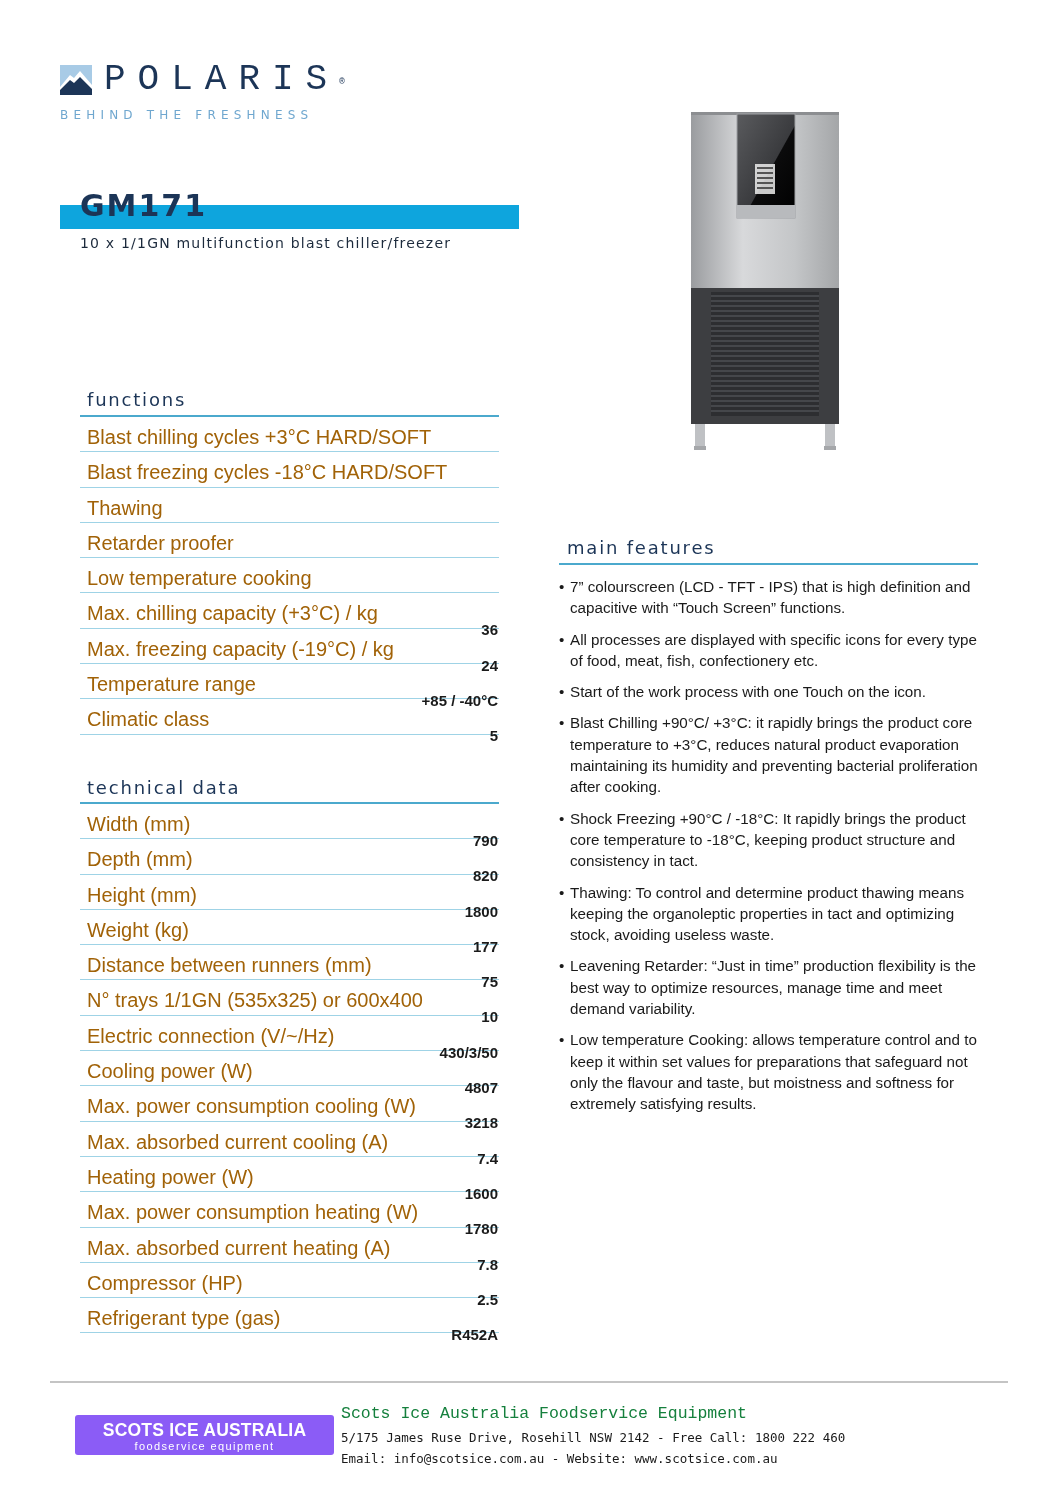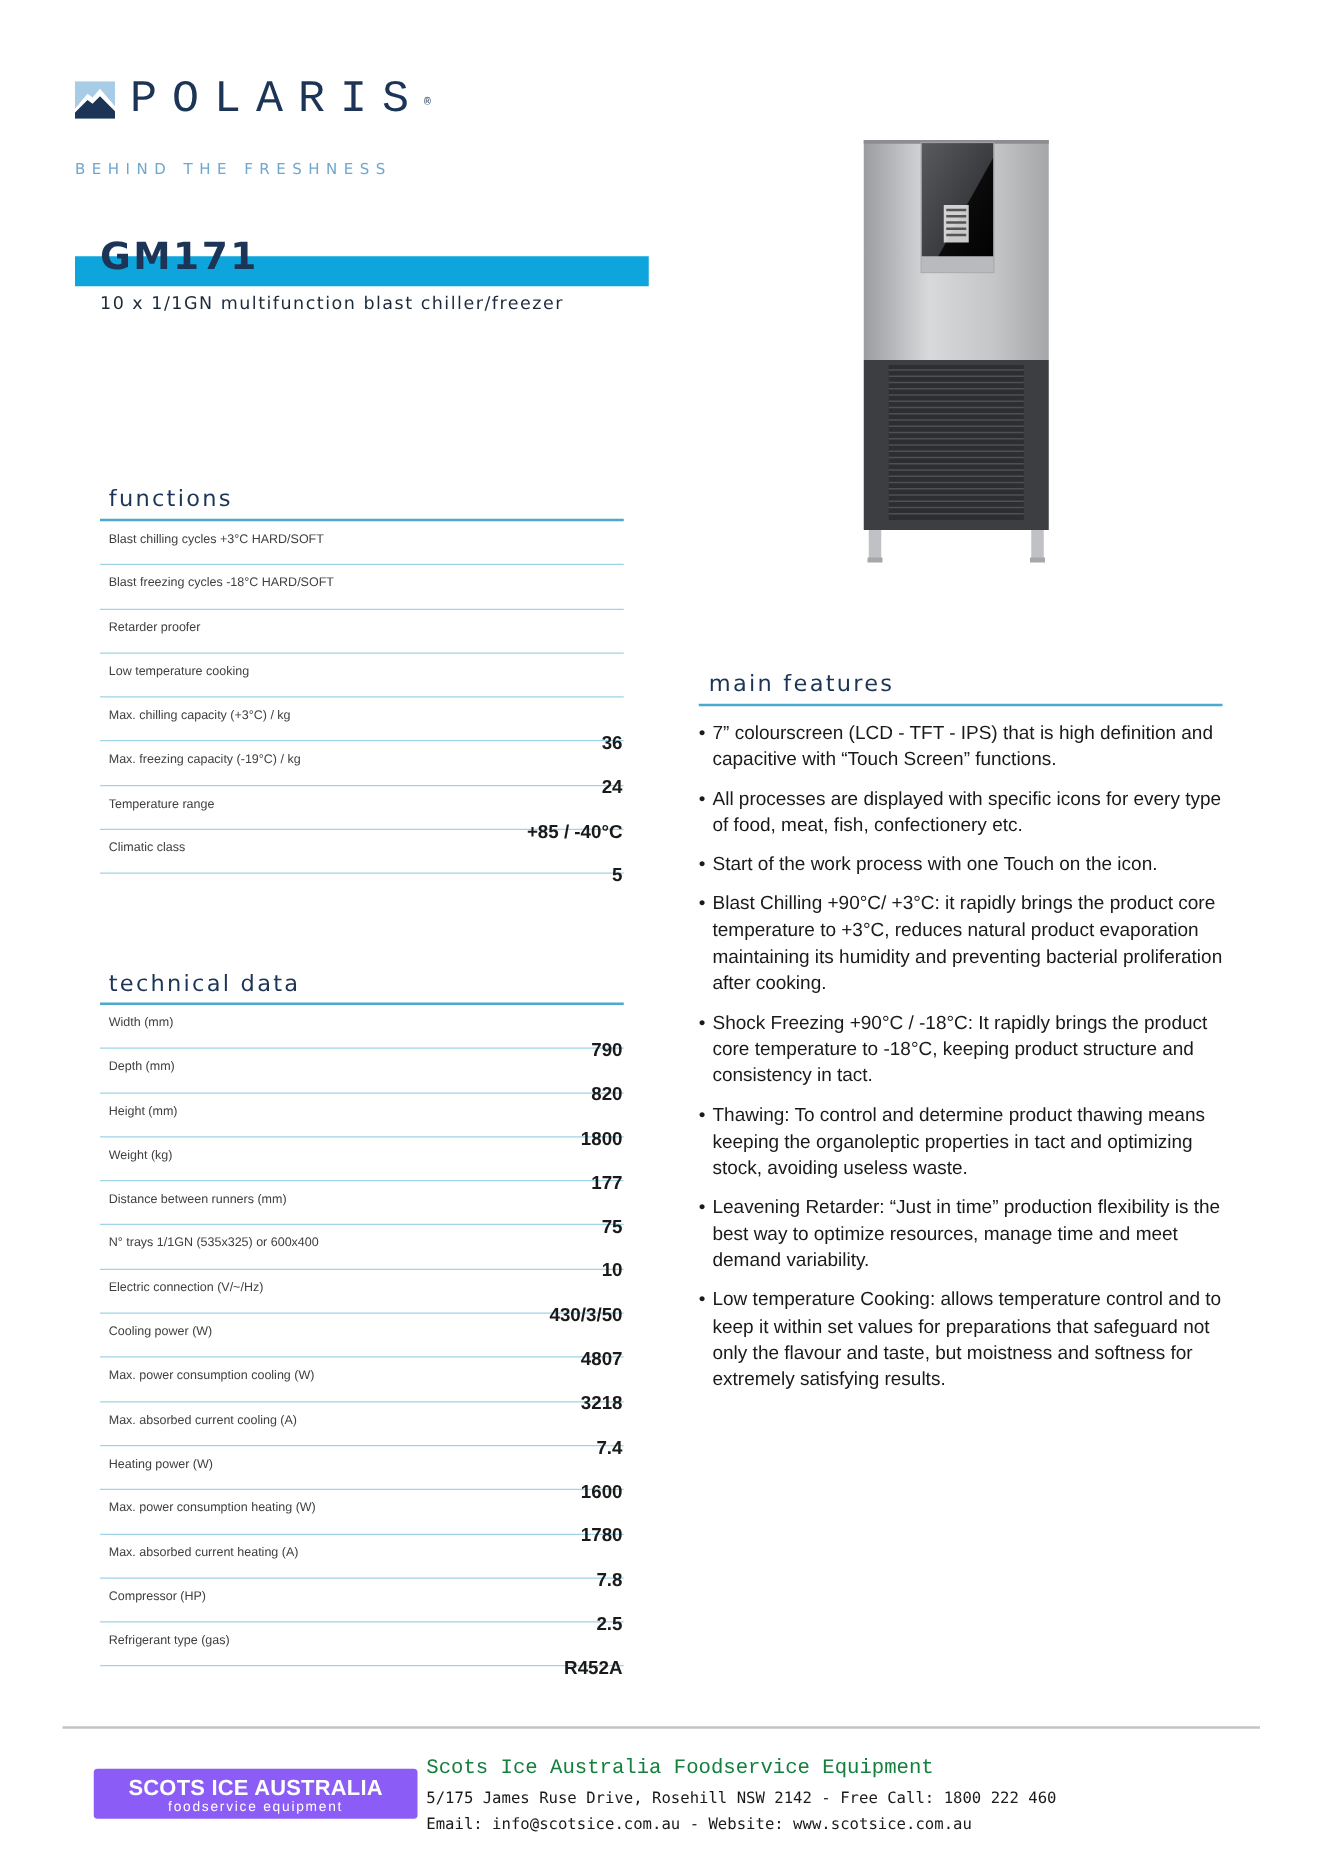--- a/index.html
+++ b/index.html
@@ -14,21 +14,21 @@
   .logo-mark { position: absolute; left: 0; top: 5px; width: 32px; height: 30px; }
   .logo-word {
     position: absolute; left: 44px; top: 0px;
     font-family: Liberation Mono, monospace; font-weight: 300;
     font-size: 36px; letter-spacing: 12px; color: #1c3557; line-height: 40px;
   }
   .logo-reg { font-size: 9px; letter-spacing: 0; vertical-align: top; position: relative; top: 2px; }
   .logo-tag {
     position: absolute; left: 0; top: 48px;
     font-family: "DejaVu Sans", sans-serif; font-size: 12px; letter-spacing: 5.2px;
-    color: #6fa7cf; line-height: 14px; white-space: nowrap; margin-top: 20px;
+    color: #6fa7cf; line-height: 14px; white-space: nowrap;
   }
 
   
   .model-bar { left: 60px; top: 205px; width: 459px; height: 24px; background: #0ea5dd; }
   .model-name {
     left: 80px; top: 188px;
     font-family: "DejaVu Sans", sans-serif; font-weight: bold; font-size: 30px;
     color: #1c3557; letter-spacing: 2px; line-height: 36px;
   }
   .model-sub {
@@ -46,21 +46,21 @@
   }
   .sec-rule { height: 2px; background: #4ba9cd; }
 
   
   .spec { left: 80px; width: 419px; }
   .spec-row {
     position: relative; height: 35.3px; border-bottom: 1.5px solid #9fd3e6;
     box-sizing: border-box;
   }
   .spec-label {
-    position: absolute; left: 7px; top: 9px; font-size: 10px; color: #404040; white-space: nowrap;
+    position: absolute; left: 7px; top: 9px; font-size: 20px; color: #a16207; white-space: nowrap;
   }
   .spec-value {
     position: absolute; left: 322px; width: 96px; top: 9px; text-align: right;
     font-size: 15px; font-weight: bold; color: #1a1a1a; white-space: nowrap; margin-top: 19px;
   }
 
   
   .features { left: 559px; top: 576px; width: 420px; }
   .feature {
     position: relative; padding-left: 11px; font-size: 15.2px; line-height: 21.3px;
@@ -162,20 +162,24 @@
 <div class="abs spec" style="top:417px;">
   <div class="spec-row">
       <span class="spec-label">Blast chilling cycles +3°C HARD/SOFT</span>
       <span class="spec-value"></span>
     </div>
   <div class="spec-row">
       <span class="spec-label">Blast freezing cycles -18°C HARD/SOFT</span>
       <span class="spec-value"></span>
     </div>
   <div class="spec-row">
+      <span class="spec-label">Thawing</span>
+      <span class="spec-value"></span>
+    </div>
+  <div class="spec-row">
       <span class="spec-label">Retarder proofer</span>
       <span class="spec-value"></span>
     </div>
   <div class="spec-row">
       <span class="spec-label">Low temperature cooking</span>
       <span class="spec-value"></span>
     </div>
   <div class="spec-row">
       <span class="spec-label">Max. chilling capacity (+3°C) / kg</span>
       <span class="spec-value">36</span>

